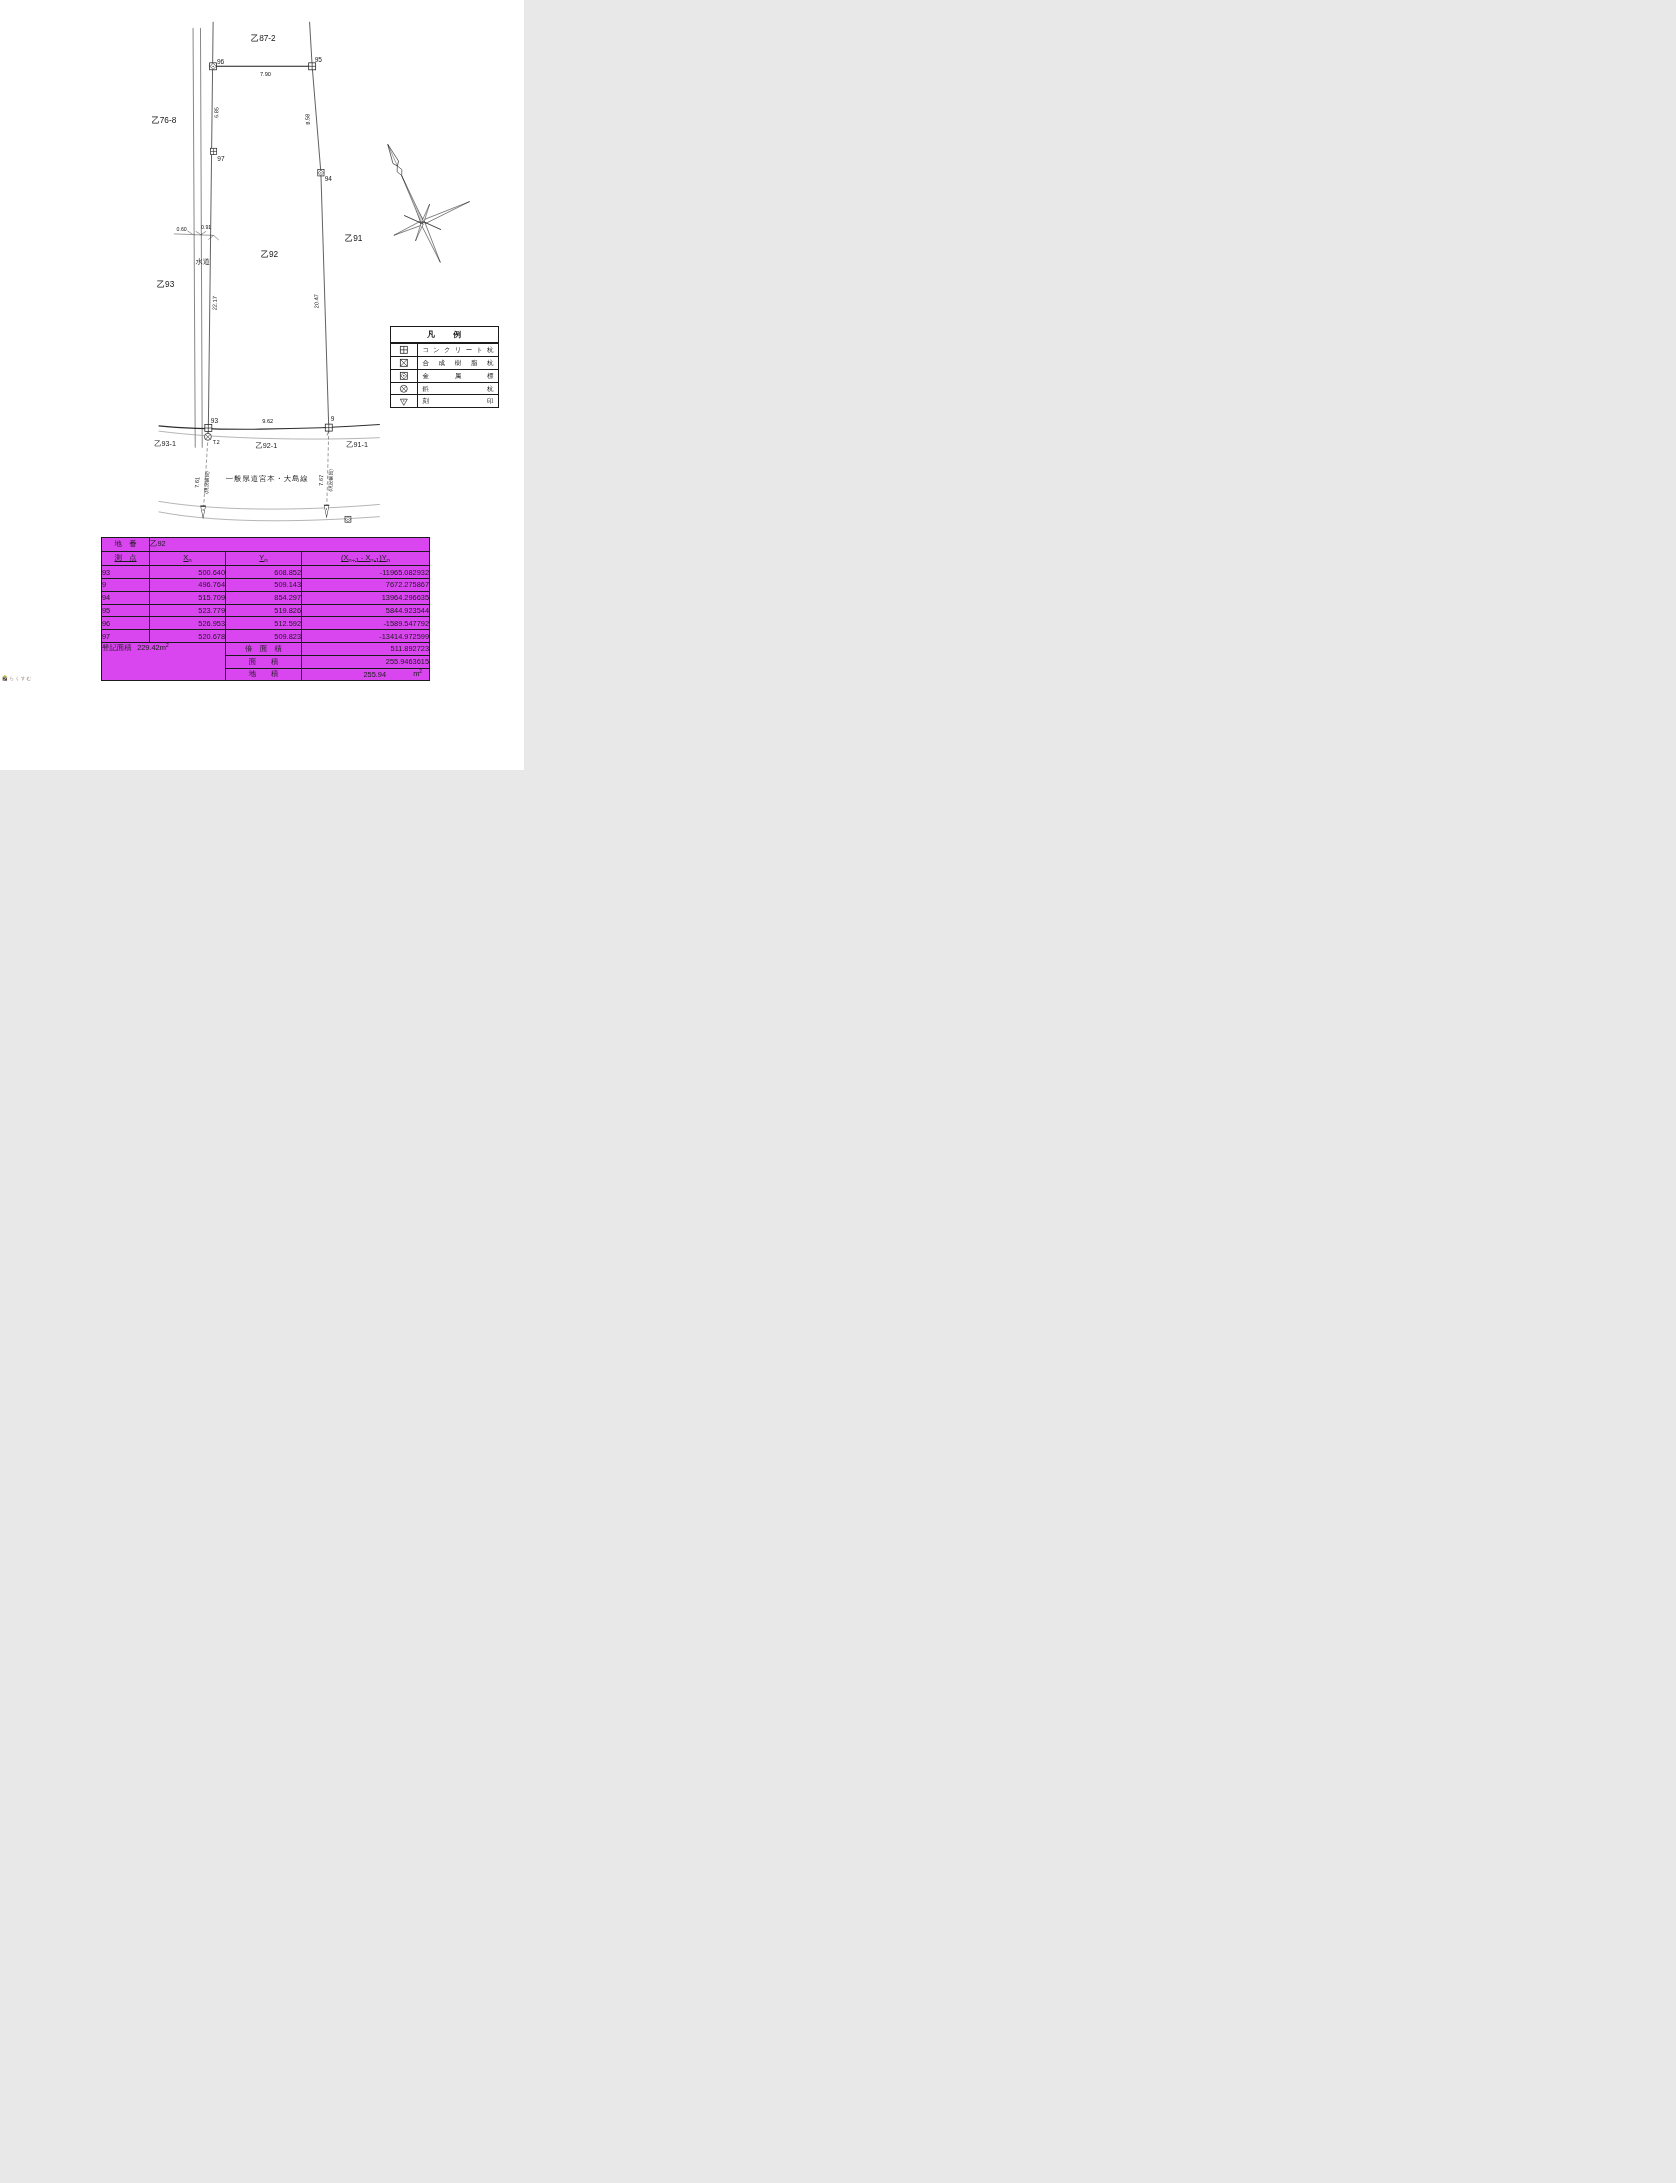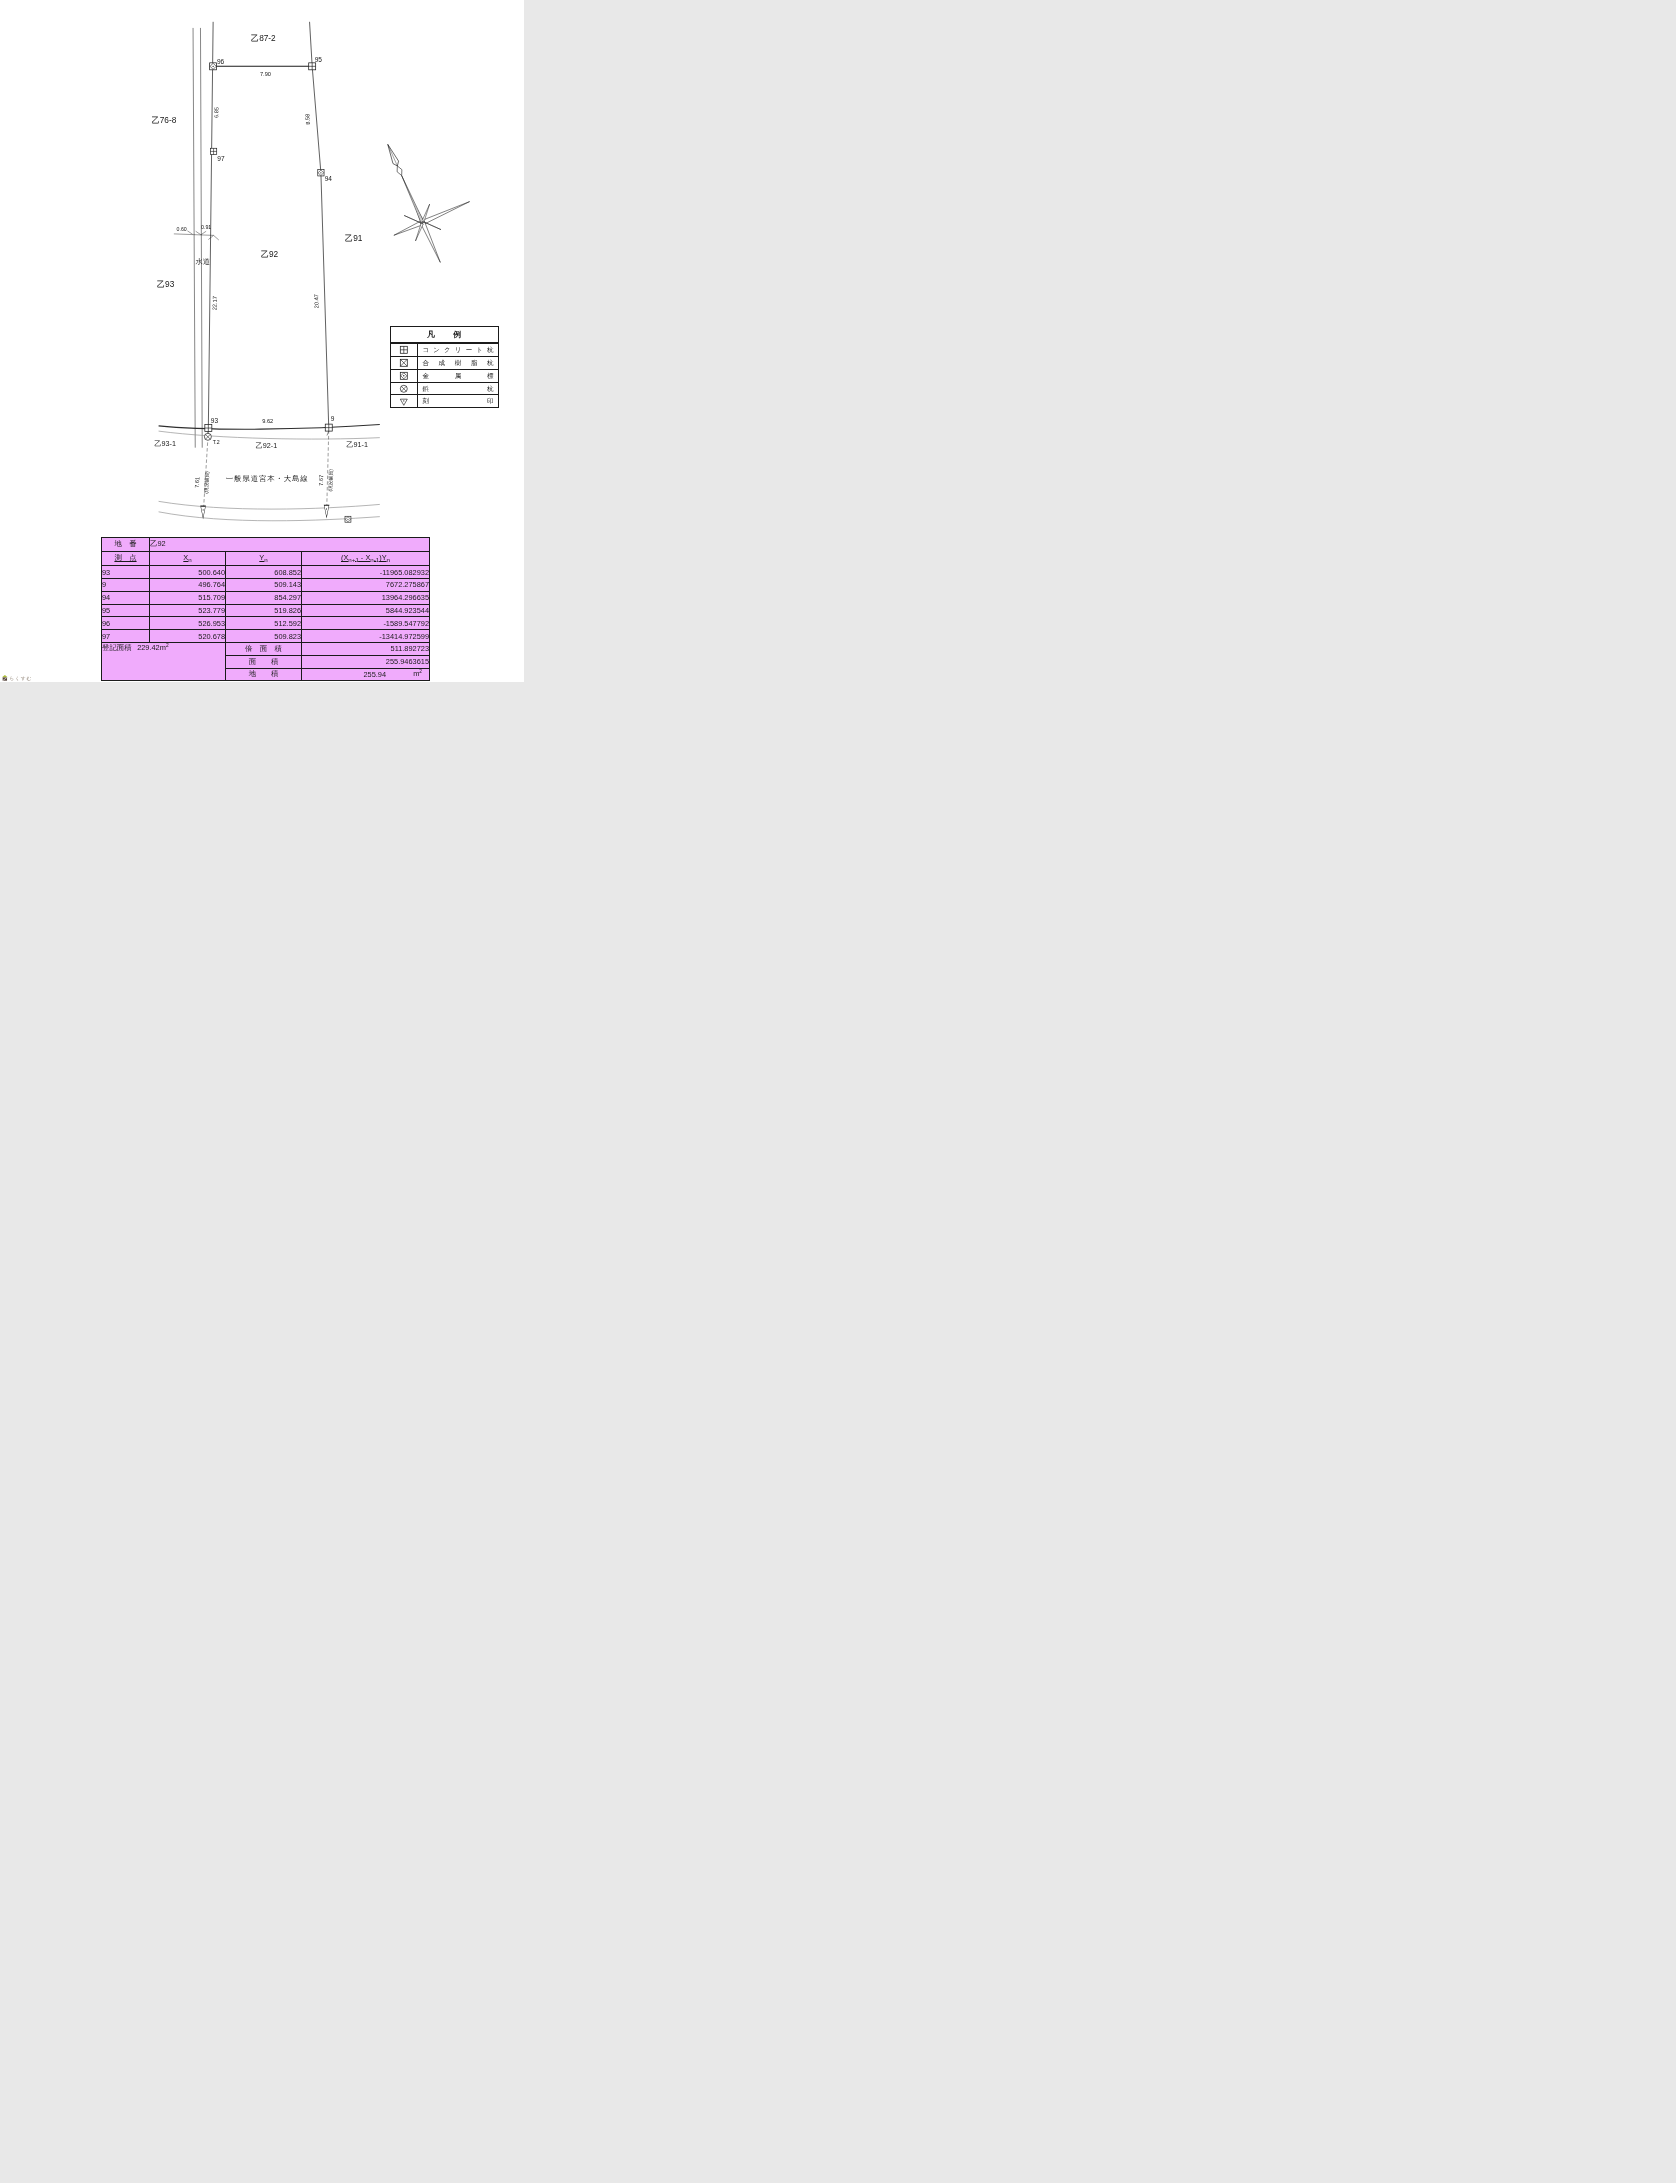--- a/index.html
+++ b/index.html
@@ -1,16 +1,16 @@
 <!DOCTYPE html>
 <html style="font-size:7px"><head>
 <meta charset="utf-8">
 <style>
   html,body{margin:0;padding:0;background:#e8e8e8;}
-  .canvas{position:relative;width:524px;height:682px;background:#ffffff;overflow:hidden;
+  .canvas{position:relative;width:524px;height:770px;background:#ffffff;overflow:hidden;
           font-family:"Liberation Sans","DejaVu Sans",sans-serif;color:#1b1b1b;}
   svg text{font-family:"Liberation Sans","DejaVu Sans",sans-serif;fill:#161616;}
   .t-parcel{font-size:19px;}
   .t-parcel-sm{font-size:16.5px;}
   .t-point{font-size:15px;}
   .t-dim{font-size:13px;}
   .t-dim-sm{font-size:12px;}
   .t-note{font-size:11px;}
   .t-road{font-size:17px;letter-spacing:2px;}
 
@@ -19,21 +19,21 @@
           border:0.9px solid #1b1b1b;}
   .legend-title{height:15.3px;border-bottom:0.9px solid #1b1b1b;display:flex;align-items:center;
           justify-content:center;font-size:7.9px;font-weight:bold;letter-spacing:0.9px;}
   .legend-row{display:flex;height:11.8px;border-top:0.4px solid #1b1b1b;align-items:stretch;}
   .legend-row:first-of-type{border-top:none;}
   .legend-sym{width:26px;border-right:0.7px solid #1b1b1b;display:flex;align-items:center;justify-content:center;}
   .legend-label{flex:1;font-size:6.5px;line-height:11.4px;padding:0 4.4px;text-align:justify;text-align-last:justify;}
 
   
   .sheet{position:absolute;left:101px;top:537px;width:328px;border-collapse:collapse;
-         table-layout:fixed;background:#f0abfc;font-size:7.4px;}
+         table-layout:fixed;background:#d946ef;font-size:7.4px;}
   .sheet td{border:0.7px solid #1b1b1b;padding:0;overflow:hidden;white-space:nowrap;}
   .sheet{border:1.3px solid #1b1b1b;}
   .r-title td{height:12.7px;}
   .r-head td{height:13.5px;text-align:center;text-decoration:underline;}
   .r-data td{height:11.8px;}
   .r-foot td{height:11.8px;}
   .c-center{text-align:center;}
   .c-left{text-align:left;padding-left:3.5px;}
   .c-pl{padding-left:7px;}
   .num{text-align:right;}

